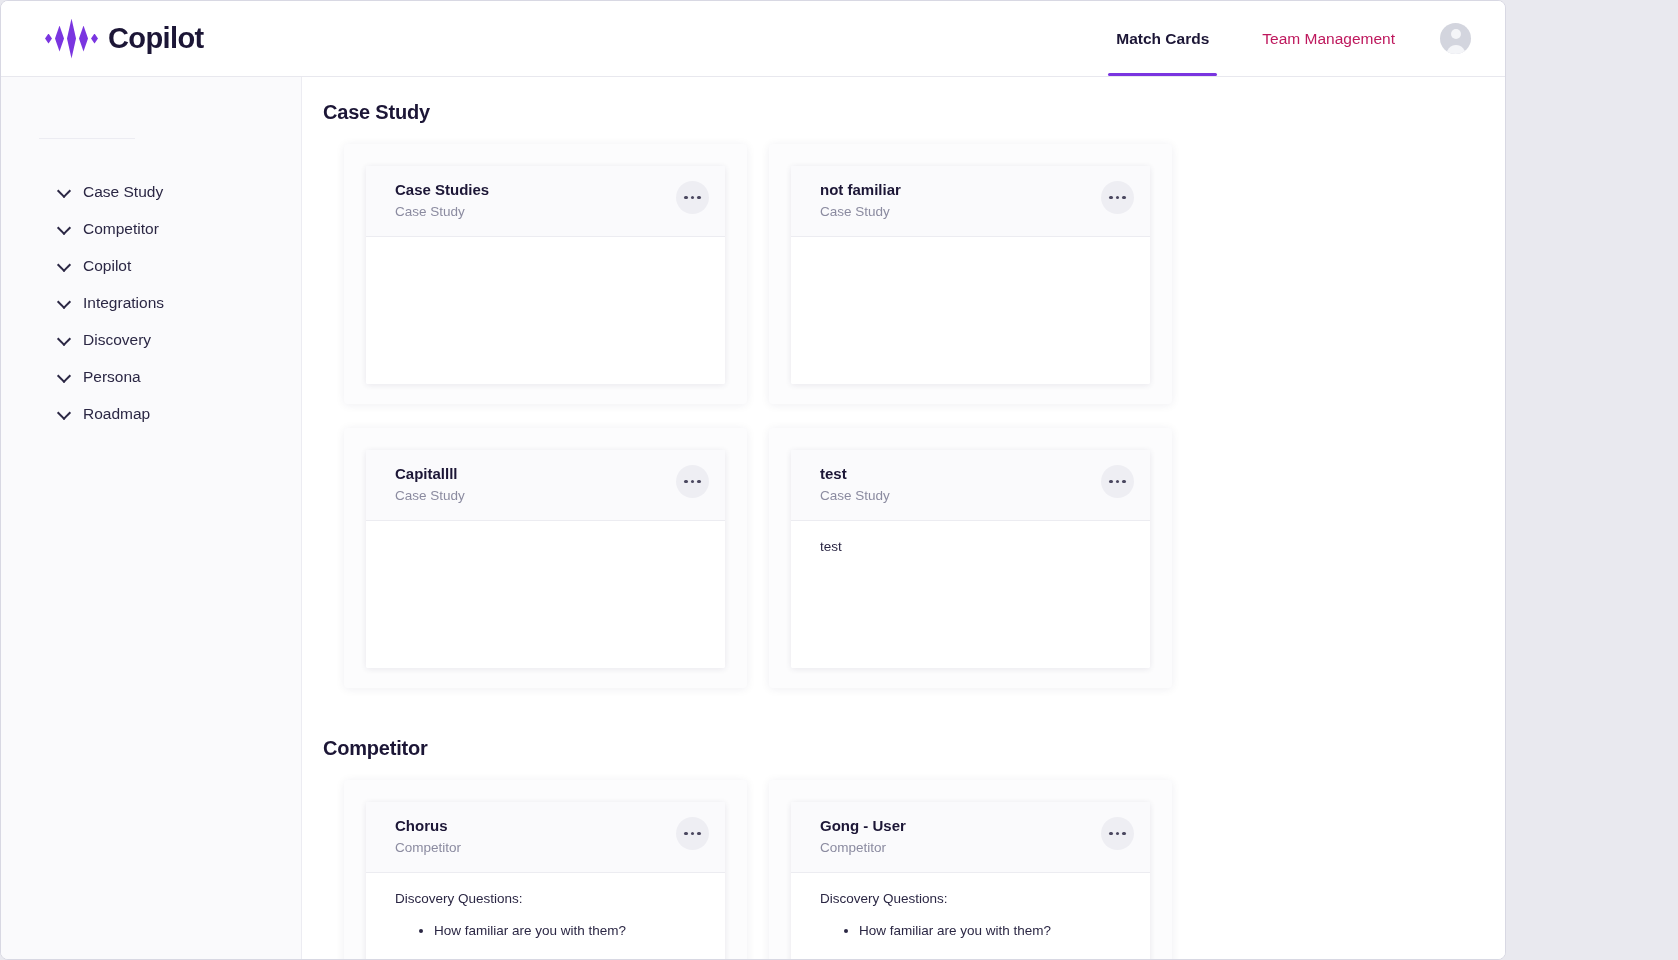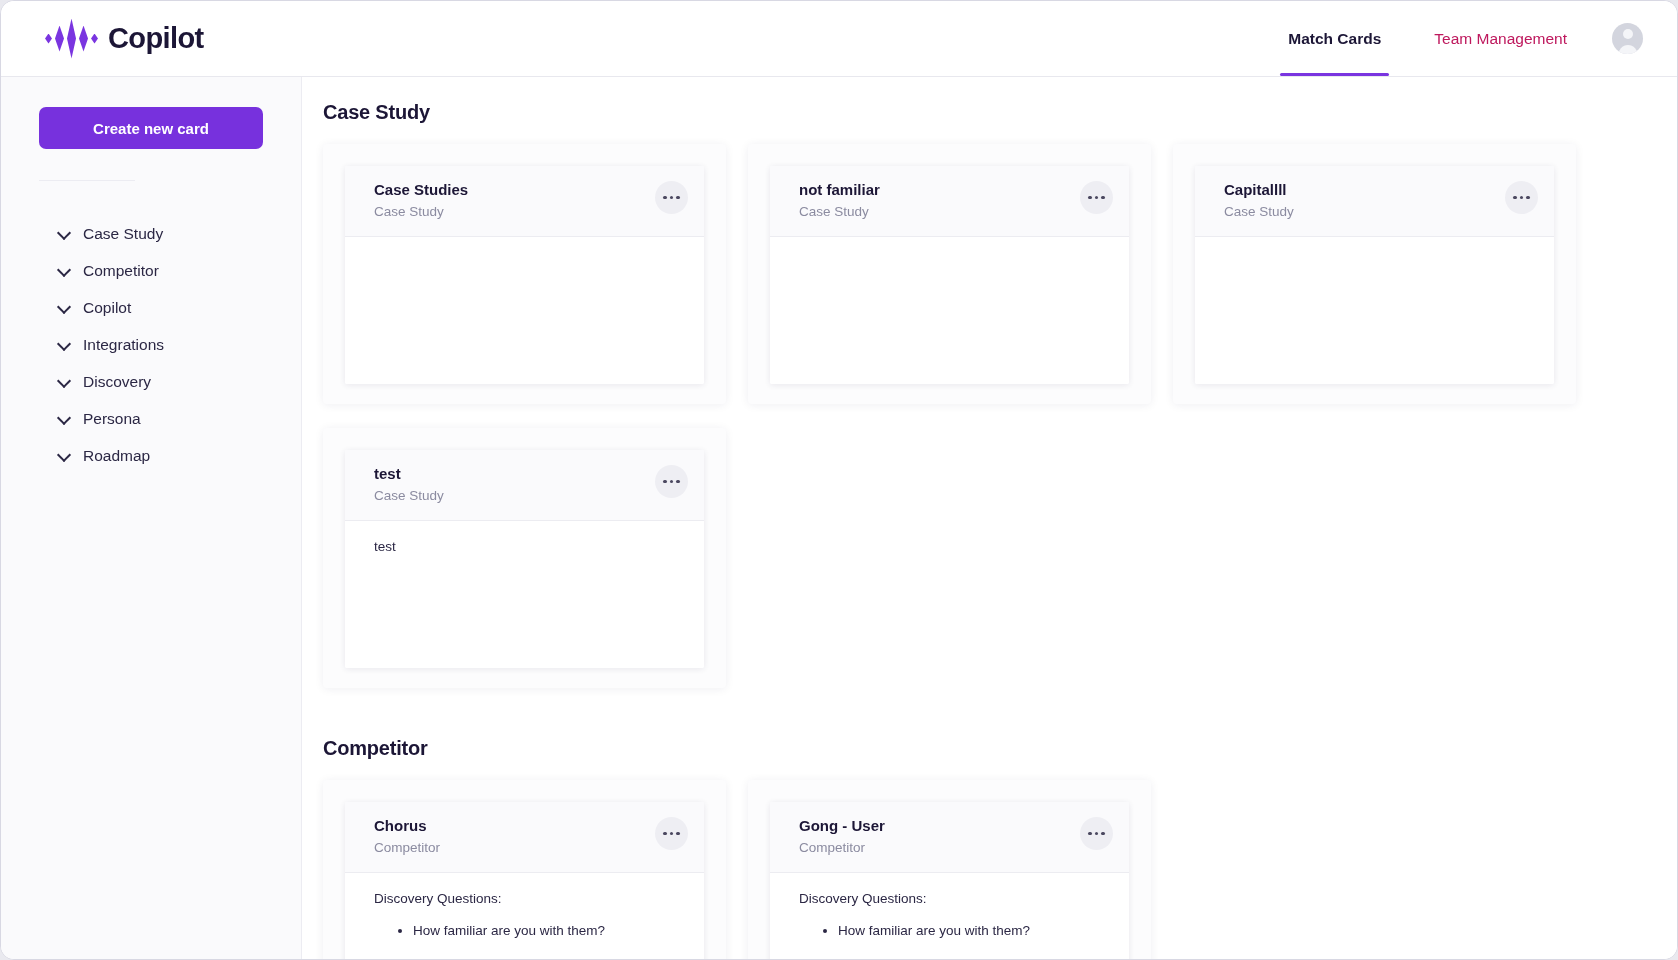--- a/index.html
+++ b/index.html
@@ -7,25 +7,25 @@
   html, body {
     width: 1678px;
     height: 960px;
     overflow: hidden;
     background: #e9e9ef;
     font-family: "Liberation Sans", sans-serif;
   }
 
   #app {
     position: relative;
-    width: 1678px;
+    width: 1506px;
     height: 960px;
     background: #ffffff;
     border: 1px solid #d8d8e3;
-    border-radius: 14px;
+    border-radius: 8px;
     overflow: hidden;
   }
 
   
   .topbar {
     position: absolute;
     top: 0; left: 0;
     width: 100%;
     height: 76px;
     background: #ffffff;
@@ -213,20 +213,21 @@
     color: #1c1636;
     margin: 0 0 0 20px;
     letter-spacing: -0.2px;
   }
 
   .card-grid {
     display: flex;
     flex-wrap: wrap;
     gap: 0px;
     margin-top: 8px;
+    padding-left: 21px;
   }
 
   
   .card-frame {
     width: 403px;
     height: 260px;
     padding: 22px 22px 20px 22px;
     background: #fcfcfd;
     box-shadow: 0 1px 10px rgba(30,25,70,0.07);
     border-radius: 4px;
@@ -322,21 +323,20 @@
     <div class="topnav">
       <div class="navitem active">Match Cards</div>
       <div class="navitem">Team Management</div>
       <div class="avatar-wrap">
         <div class="avatar"></div>
       </div>
     </div>
   </div>
 
   <div class="sidebar">
-    <button class="create-btn">Create new card</button>
     <div class="side-divider"></div>
     <div class="nav-list">
       <div class="nav-row">
         <span class="chev"></span>
         <span>Case Study</span>
       </div>
       <div class="nav-row">
         <span class="chev"></span>
         <span>Competitor</span>
       </div>

